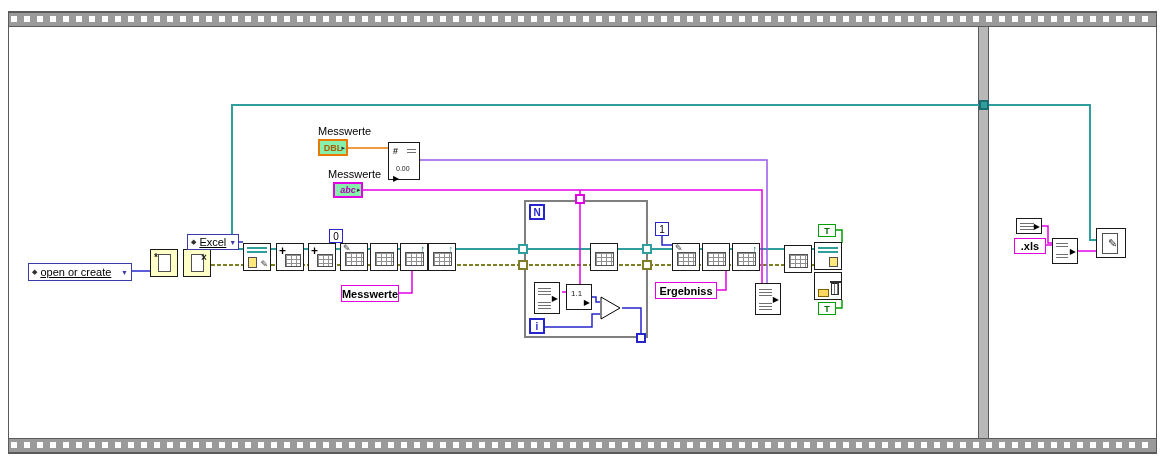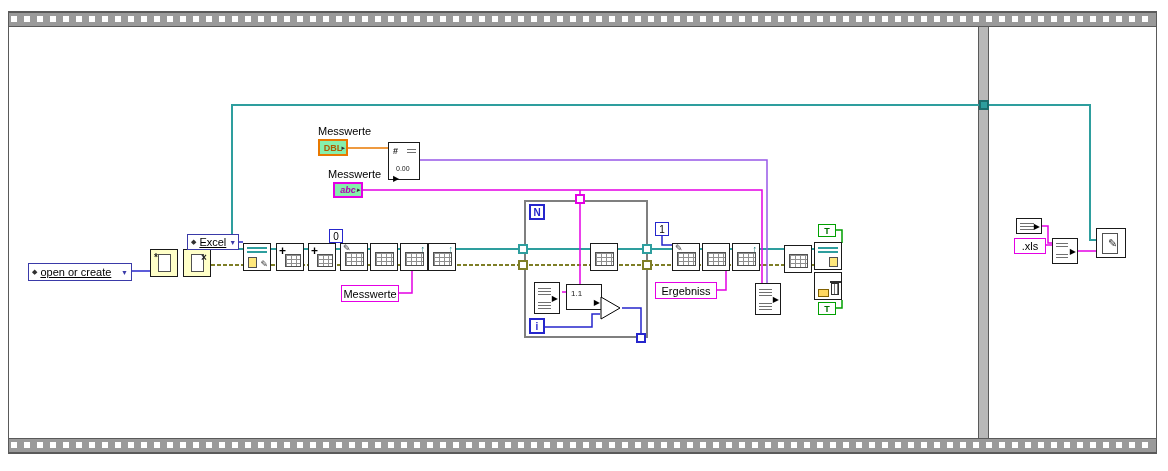--- a/index.html
+++ b/index.html
@@ -19,21 +19,21 @@
   .rows-glyph{position:absolute;background:repeating-linear-gradient(180deg,#707070 0 1px,transparent 1px 3px);}
   .stripes-glyph{position:absolute;background:repeating-linear-gradient(180deg,#2e9e9e 0 2px,#ffffff 2px 4px);}
   .folder-glyph{position:absolute;background:#ffd860;border:1px solid #806000;box-sizing:border-box;}
   .trash-glyph{position:absolute;border:1px solid #303030;background:repeating-linear-gradient(90deg,transparent 0 2px,#777777 2px 3px);box-sizing:border-box;}
   .trash-glyph::before{content:"";position:absolute;left:-2px;top:-3px;width:11px;height:2px;background:#303030;}
   .ring{position:absolute;display:flex;align-items:center;gap:3px;background:#ffffff;border:1px solid #3a3aa8;padding:0 3px;font-size:11px;color:#000;box-sizing:border-box;}
   .ring .dd{color:#3a3aa8;font-size:7px;}
   .ring .dia{font-size:7px;color:#303030;}
   .ring .rlabel{flex:1;white-space:nowrap;text-decoration:underline;}
   .nconst{position:absolute;display:flex;align-items:center;justify-content:center;background:#ffffff;border:1px solid #2626cc;font-size:10px;color:#000;box-sizing:border-box;}
-  .sconst{position:absolute;display:flex;align-items:center;justify-content:center;background:#ffffff;border:1px solid #e400e4;font-size:11px;color:#000;padding:0 2px;box-sizing:border-box;white-space:nowrap;}
+  .sconst{position:absolute;display:flex;align-items:center;justify-content:center;background:#ffffff;border:1px solid #e400e4;font-size:11px;color:#000;padding:0 2px;box-sizing:border-box;white-space:nowrap;font-weight:bold;}
   .bconst{position:absolute;display:flex;align-items:center;justify-content:center;background:#ffffff;border:1px solid #00a000;color:#007000;font-weight:bold;font-size:9px;box-sizing:border-box;}
   .term{position:absolute;display:flex;align-items:center;justify-content:center;background:#86efac;font-weight:bold;font-size:9px;box-sizing:border-box;}
   .term.dbl{border:2px solid #e87800;color:#b05a00;}
   .term.str{border:2px solid #e400e4;color:#b000b0;font-style:italic;}
   .term .arr{position:absolute;right:1px;font-size:7px;color:#303030;font-weight:normal;}
   .lterm{position:absolute;display:flex;align-items:center;justify-content:center;background:#ffffff;border:2px solid #2626cc;color:#2626cc;font-weight:bold;font-size:10px;box-sizing:border-box;}
   .flabel{position:absolute;font-size:11px;color:#000;white-space:nowrap;}
   .plus{position:absolute;left:2px;top:0;font-weight:bold;font-size:12px;color:#000;}
   .uparr{position:absolute;right:2px;top:0;font-size:9px;font-weight:bold;color:#006464;}
   .uparr.teal{color:#2e9e9e;}
@@ -157,21 +157,21 @@
   <div class="term str" style="left:333px;top:182px;width:30px;height:16px;">
     <span>abc</span>
     <span class="arr">▸</span>
   </div>
 
   <div class="icon" style="left:534px;top:282px;width:26px;height:32px;">
     <div class="rows-glyph" style="left:3px;top:5px;width:13px;height:8px;"></div>
     <div class="rows-glyph" style="left:3px;top:19px;width:13px;height:8px;"></div>
     <span class="idxarr">▶</span>
   </div>
-  <div class="icon" style="left:566px;top:284px;width:36px;height:26px;">
+  <div class="icon" style="left:566px;top:284px;width:26px;height:26px;">
     <span class="tinytext" style="left:4px;top:5px;font-size:8px;">1.1</span>
     <span class="idxarr" style="top:70%;">▶</span>
   </div>
   <div class="icon" style="left:590px;top:243px;width:28px;height:28px;">
     <div class="grid-glyph" style="left:4px;top:8px;width:19px;height:14px;"></div>
   </div>
   <div class="comp" style="left:600px;top:296px;width:22px;height:24px;">
     <svg width="22" height="24">
         <polygon points="1,1 1,23 20,12" fill="#ffffff" stroke="#000000"></polygon>
       </svg>

